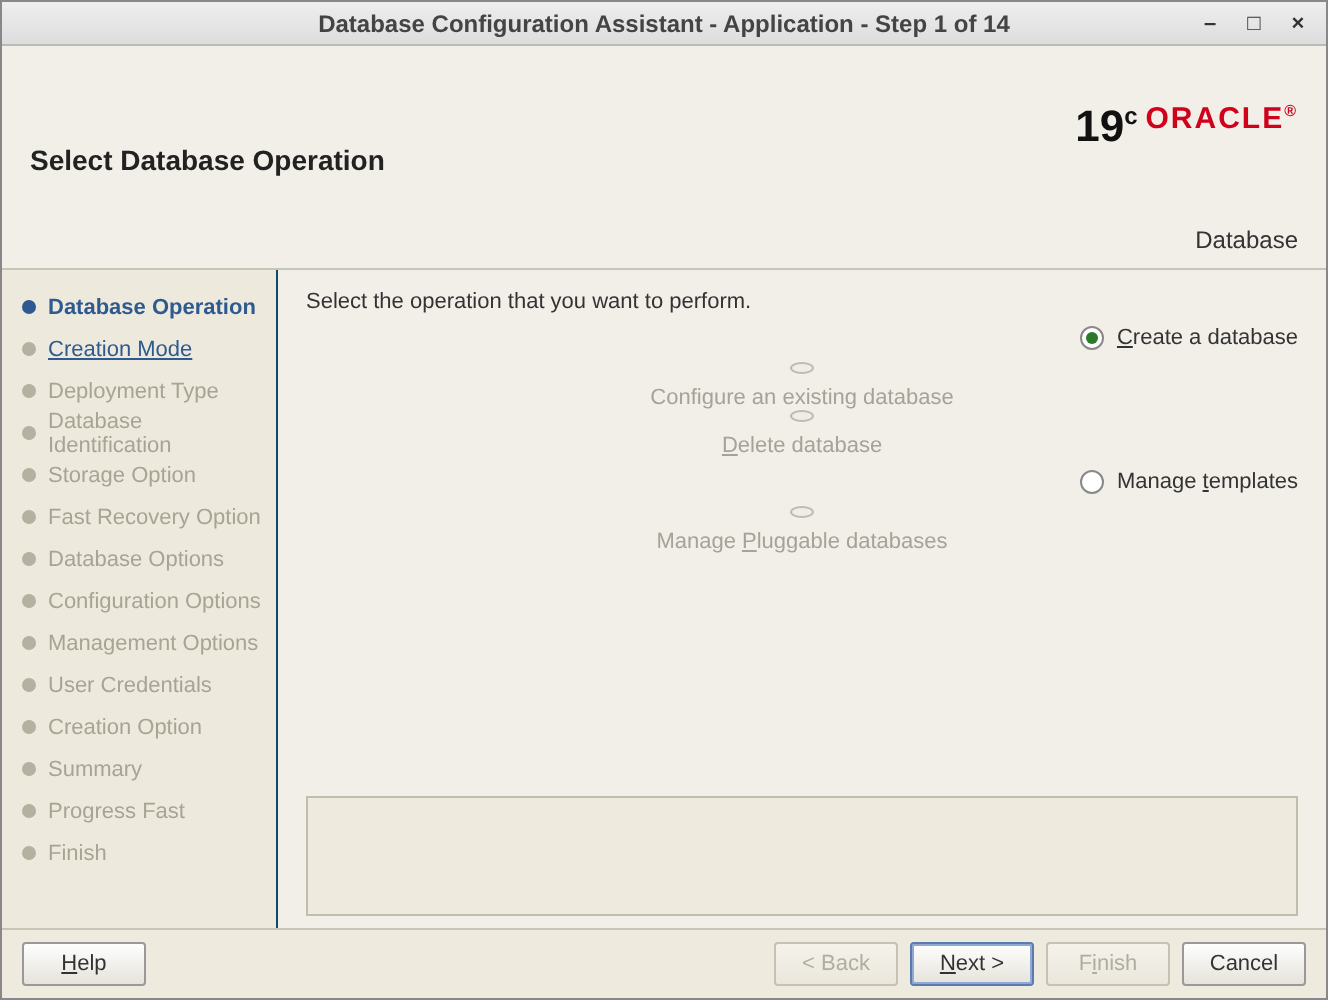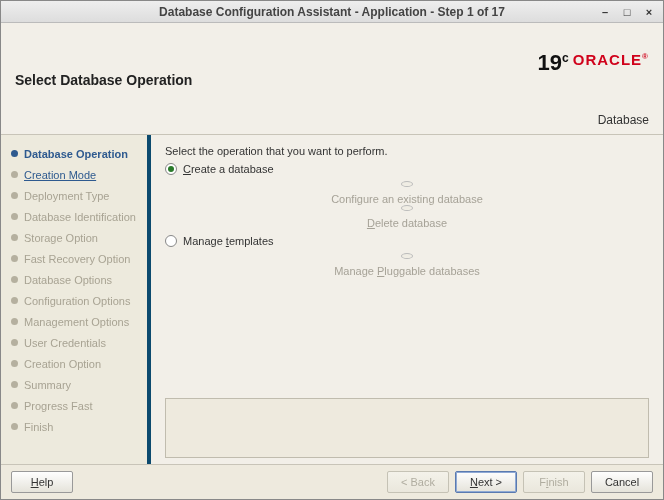--- a/index.html
+++ b/index.html
@@ -13,51 +13,51 @@
   .page-heading { font-size: 14px; font-weight: bold; color: #222; flex: 1; }
   .brand { display: flex; align-items: flex-start; gap: 4px; margin-top: 19px; }
   .brand-ver { font-size: 22px; font-weight: bold; color: #111; line-height: 1; }
   .brand-ver sup { font-size: 12px; vertical-align: super; }
   .brand-right { display: flex; flex-direction: column; line-height: 1; gap: 47px; }
   .brand-oracle { font-size: 15px; font-weight: bold; color: #d0021b; letter-spacing: 1px; }
   .brand-oracle::after { content: "®"; font-size: 8px; vertical-align: super; color: #d0021b; }
   .brand-db { font-size: 12px; color: #333; text-align: right; }
   .head-sep { height: 1px; background: #c8c4b8; margin: 0; }
   .body-row { flex: 1; display: flex; overflow: hidden; }
-  .sidebar { width: 150px; background: #edeadd; border-right: 4px solid #0c4a6e; padding: 8px 6px 8px 10px; overflow: hidden; }
+  .sidebar { width: 138px; background: #edeadd; border-right: 1px solid #0c4a6e; padding: 8px 6px 8px 10px; overflow: hidden; }
   .step-item { display: flex; align-items: center; gap: 6px; height: 21px; font-size: 11px; color: #a8a393; cursor: default; }
   .step-item .dot { width: 7px; height: 7px; border-radius: 50%; background: #b5b09f; flex-shrink: 0; }
   .step-item.current { color: #2e5a8f; font-weight: bold; }
   .step-item.current .dot { background: #2e5a8f; }
   .step-item.link { color: #2e5a8f; text-decoration: underline; cursor: pointer; }
   .step-item.link .dot { background: #b5b09f; }
   .main { flex: 1; display: flex; flex-direction: column; padding: 10px 14px 6px 14px; background: #f2efe8; }
   .instr { color: #333; font-size: 11px; }
-  .opt { display: flex; align-items: center; gap: 6px; height: 24px; font-size: 11px; color: #333; }
+  .opt { display: flex; align-items: center; gap: 6px; height: 24px; font-size: 11px; color: #333; justify-content: flex-end; }
   .opt.disabled { color: #a6a297; flex-direction: column; }
   .radio { width: 12px; height: 12px; border: 1px solid #888; border-radius: 50%; display: inline-flex; align-items: center; justify-content: center; background: #fff; }
   .opt.disabled .radio { border-color: #bbb; background: #f0ede4; }
   .radio .inner { width: 6px; height: 6px; border-radius: 50%; background: #2a7a2a; display: none; }
   .opt.selected .radio .inner { display: block; }
   .opt.selected { font-weight: normal; }
   .mnemonic { text-decoration: underline; }
   .msgbox { height: 60px; border: 1px solid #c0bcae; background: #eeeade; margin-top: auto; }
   .footer { display: flex; align-items: center; padding: 6px 10px; border-top: 1px solid #c8c4b8; background: #eeeade; gap: 6px; }
   .spacer-flex { flex: 1; }
   .btn { min-width: 62px; height: 22px; border: 1px solid #999; background: linear-gradient(#fefefe,#e5e3da); border-radius: 2px; font-size: 11px; color: #333; display: inline-flex; align-items: center; justify-content: center; cursor: pointer; padding: 0 8px; }
   .btn.disabled { color: #b0ada0; background: linear-gradient(#f4f2ea,#eae7dc); border-color: #c5c2b5; cursor: default; }
   .btn.primary { border: 1px solid #5a7ab0; box-shadow: 0 0 0 1px #8fa9d4 inset; }
 </style>
 </head>
 <body>
 
 <div class="window">
 
   <div class="titlebar">
-    <span class="title-text">Database Configuration Assistant - Application - Step 1 of 17</span>
+    <span class="title-text">Database Configuration Assistant - Application - Step 1 of 14</span>
     <span class="spacer"></span>
     <span class="win-btn">–</span>
     <span class="win-btn">□</span>
     <span class="win-btn">×</span>
   </div>
 
   <div class="header-row">
     <div class="page-heading">Select Database Operation</div>
     <div class="brand">
       <span class="brand-ver"><span>19</span><sup>c</sup></span>

